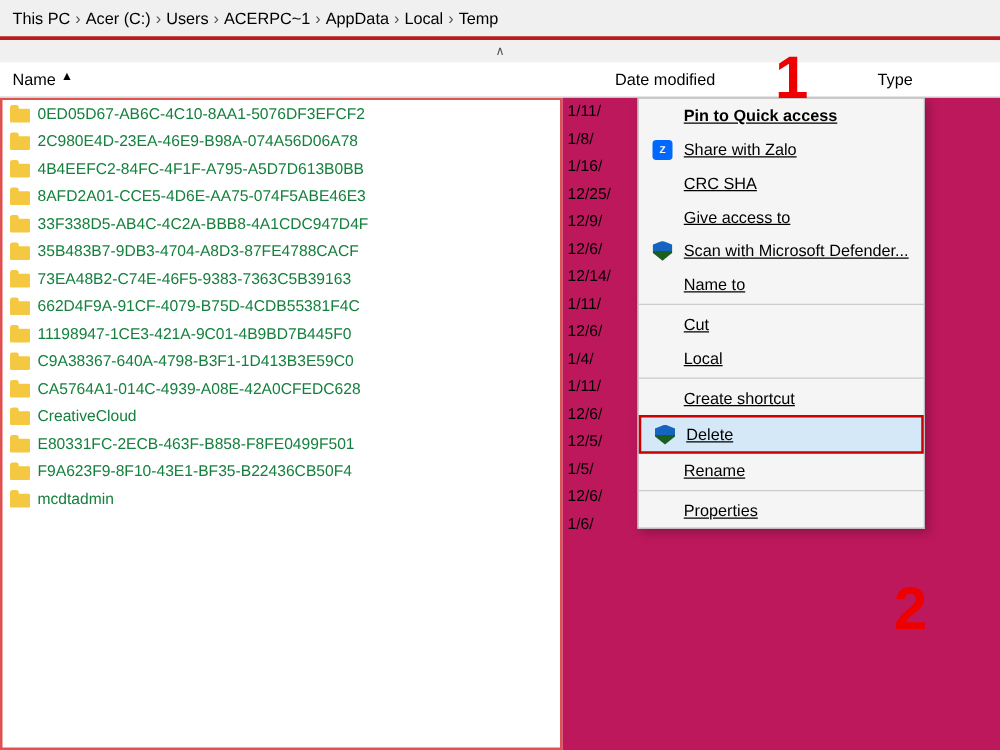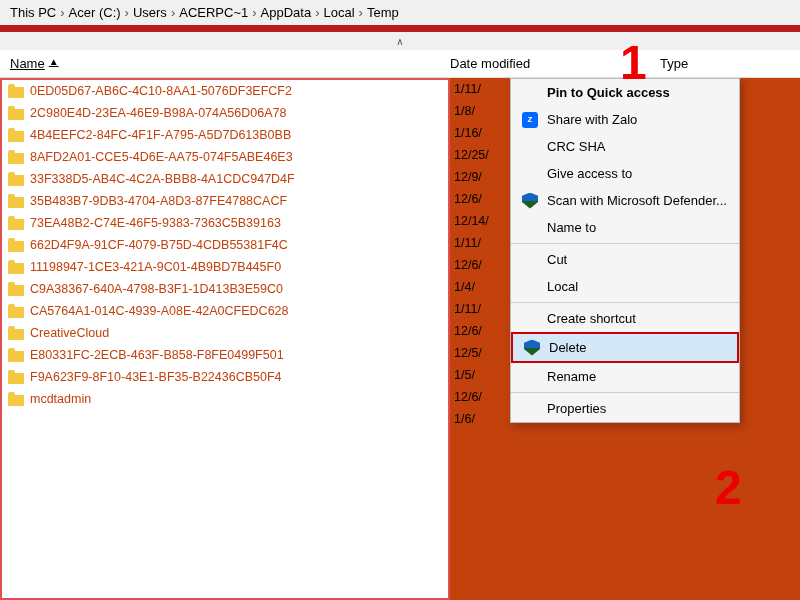--- a/index.html
+++ b/index.html
@@ -9,21 +9,21 @@
       background: #fff;
       width: 800px;
       height: 600px;
       overflow: hidden;
       position: relative;
     }
 
     
     .breadcrumb-bar {
       background: #f0f0f0;
-      border-bottom: 7px solid #b91c1c;
+      border-bottom: 3px solid #b91c1c;
       padding: 6px 10px;
       display: flex;
       align-items: center;
       height: 32px;
     }
     .breadcrumb-bar span {
       color: #000;
       font-size: 13px;
     }
     .breadcrumb-bar .sep {
@@ -48,28 +48,27 @@
     
     .col-header {
       display: flex;
       background: #fff;
       border-bottom: 1px solid #ddd;
       height: 28px;
       align-items: center;
       padding: 0;
     }
     .col-name {
-      width: 450px;
+      width: 492px;
       padding-left: 10px;
       font-size: 13px;
       color: #000;
       display: flex;
       gap: 4px;
       cursor: pointer;
-      text-decoration: underline;
     }
     .col-date {
       width: 210px;
       font-size: 13px;
       color: #000;
     }
     .col-type {
       flex: 1;
       font-size: 13px;
       color: #000;
@@ -121,31 +120,31 @@
       position: absolute;
       top: 0;
       left: 0;
       width: 7px;
       height: 4px;
       background: #f5c842;
       border-radius: 2px 2px 0 0;
     }
     .file-name-text {
       font-size: 12.5px;
-      color: #c2410c;
+      color: #15803d;
       white-space: nowrap;
       overflow: hidden;
       text-overflow: ellipsis;
     }
 
     
     .right-panel {
       flex: 1;
       overflow-y: hidden;
-      background: #c2410c;
+      background: #be185d;
       position: relative;
     }
 
     .date-row {
       height: 22px;
       display: flex;
       align-items: center;
       padding-left: 4px;
       font-size: 12.5px;
       color: #000;
@@ -154,20 +153,21 @@
     
     .context-menu {
       position: absolute;
       top: 0;
       left: 60px;
       width: 230px;
       background: #f5f5f5;
       border: 1px solid #bbb;
       box-shadow: 3px 3px 8px rgba(0,0,0,0.25);
       z-index: 100;
+      text-decoration: underline;
     }
     .ctx-item {
       padding: 6px 20px 6px 36px;
       font-size: 13px;
       color: #000;
       cursor: pointer;
       position: relative;
       white-space: nowrap;
     }
     .ctx-item.highlighted {

